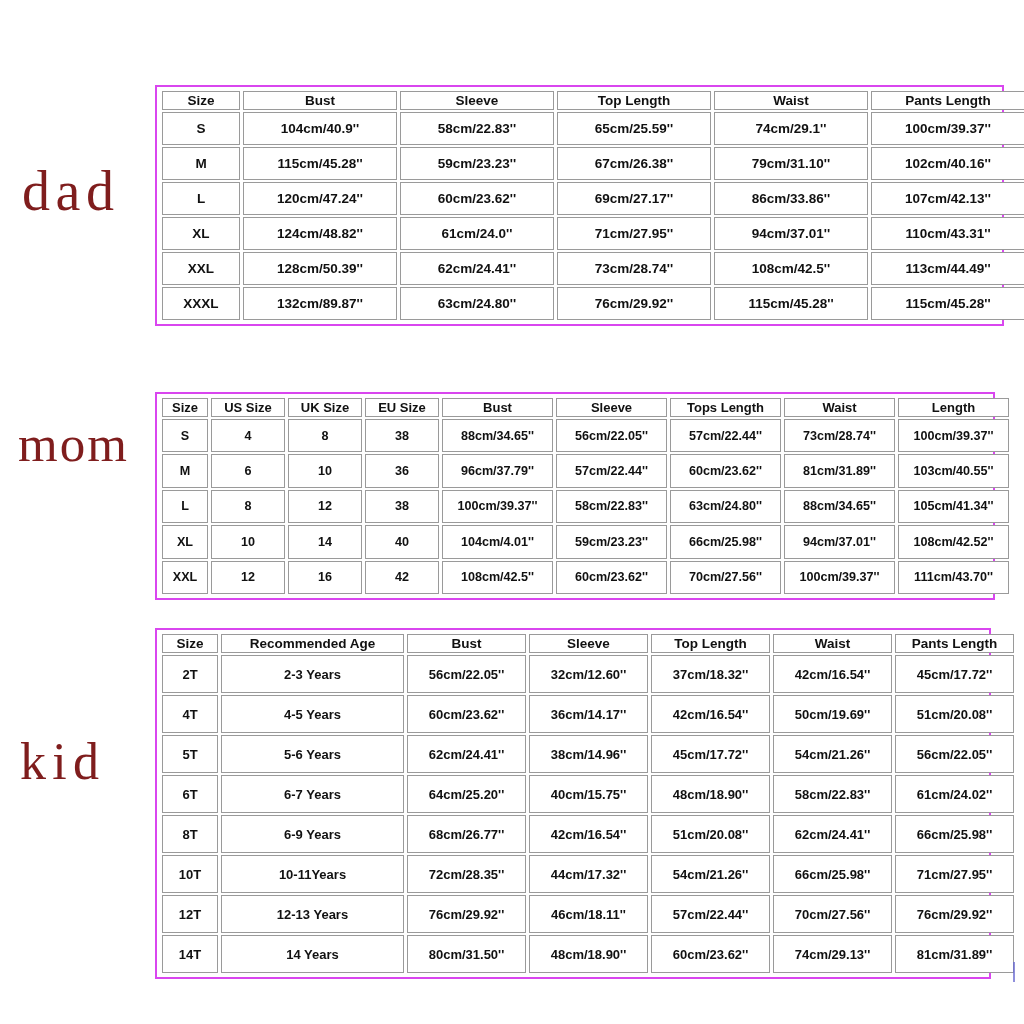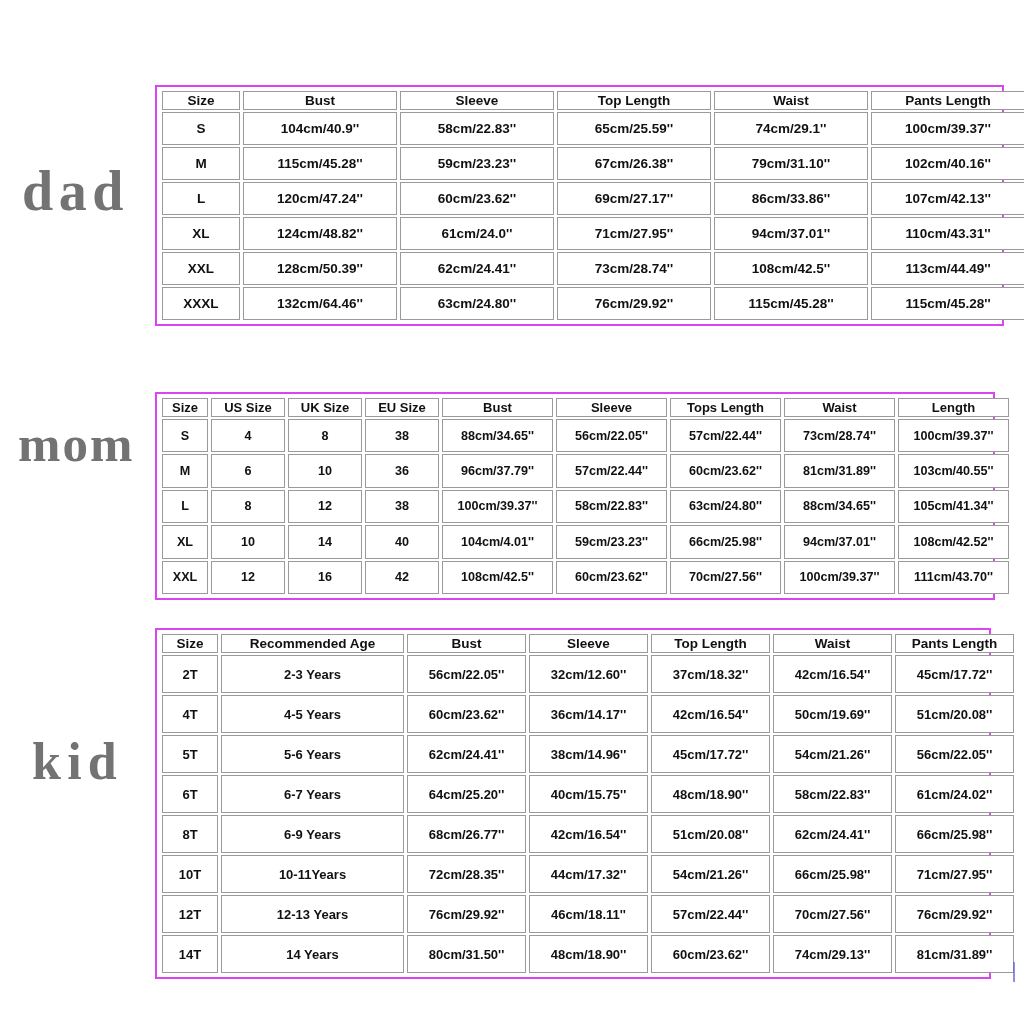--- a/index.html
+++ b/index.html
@@ -20,30 +20,30 @@
     position: relative;
     width: 1024px;
     height: 1024px;
     background: #ffffff;
   }
 
   
   .row-label {
     position: absolute;
     font-family: "Liberation Serif", "DejaVu Serif", serif;
-    font-weight: 700;
-    color: #737373;
+    font-weight: 400;
+    color: #7f1d1d;
     letter-spacing: 0.06em;
     white-space: nowrap;
     line-height: 1;
     text-align: right;
   }
   #label-dad { left: 22px;  top: 163px; font-size: 56px; letter-spacing: 0.10em; }
   #label-mom { left: 18px;  top: 419px; font-size: 51px; letter-spacing: 0.04em; }
-  #label-kid { left: 20px;  top: 736px; font-size: 52px; letter-spacing: 0.12em; margin-left: 12px; }
+  #label-kid { left: 20px;  top: 736px; font-size: 52px; letter-spacing: 0.12em; }
 
   
   .size-table-wrap {
     position: absolute;
     border: 2px solid #d946ef;
     background: #ffffff;
     box-sizing: border-box;
     padding: 2px 2px;
   }
   #table-dad { left: 155px; top: 85px;  width: 849px; height: 241px; }
@@ -170,21 +170,21 @@
           <tr>
             <td>XXL</td>
             <td>128cm/50.39''</td>
             <td>62cm/24.41''</td>
             <td>73cm/28.74''</td>
             <td>108cm/42.5''</td>
             <td>113cm/44.49''</td>
           </tr>
           <tr>
             <td>XXXL</td>
-            <td>132cm/64.46''</td>
+            <td>132cm/89.87''</td>
             <td>63cm/24.80''</td>
             <td>76cm/29.92''</td>
             <td>115cm/45.28''</td>
             <td>115cm/45.28''</td>
           </tr>
         </tbody>
     </table>
   </div>
 
   <div class="row-label" id="label-mom">mom</div>

